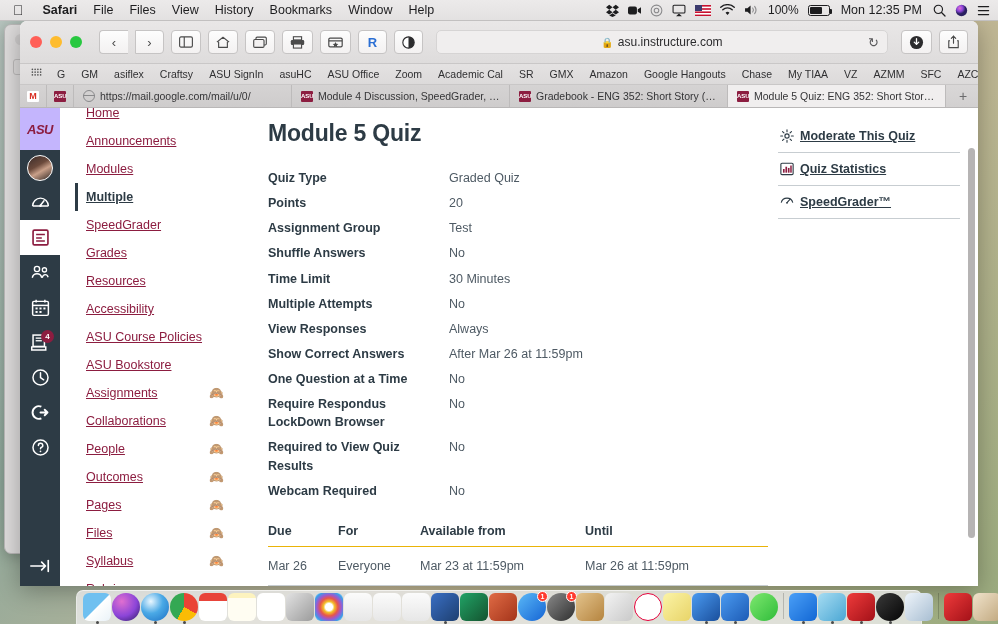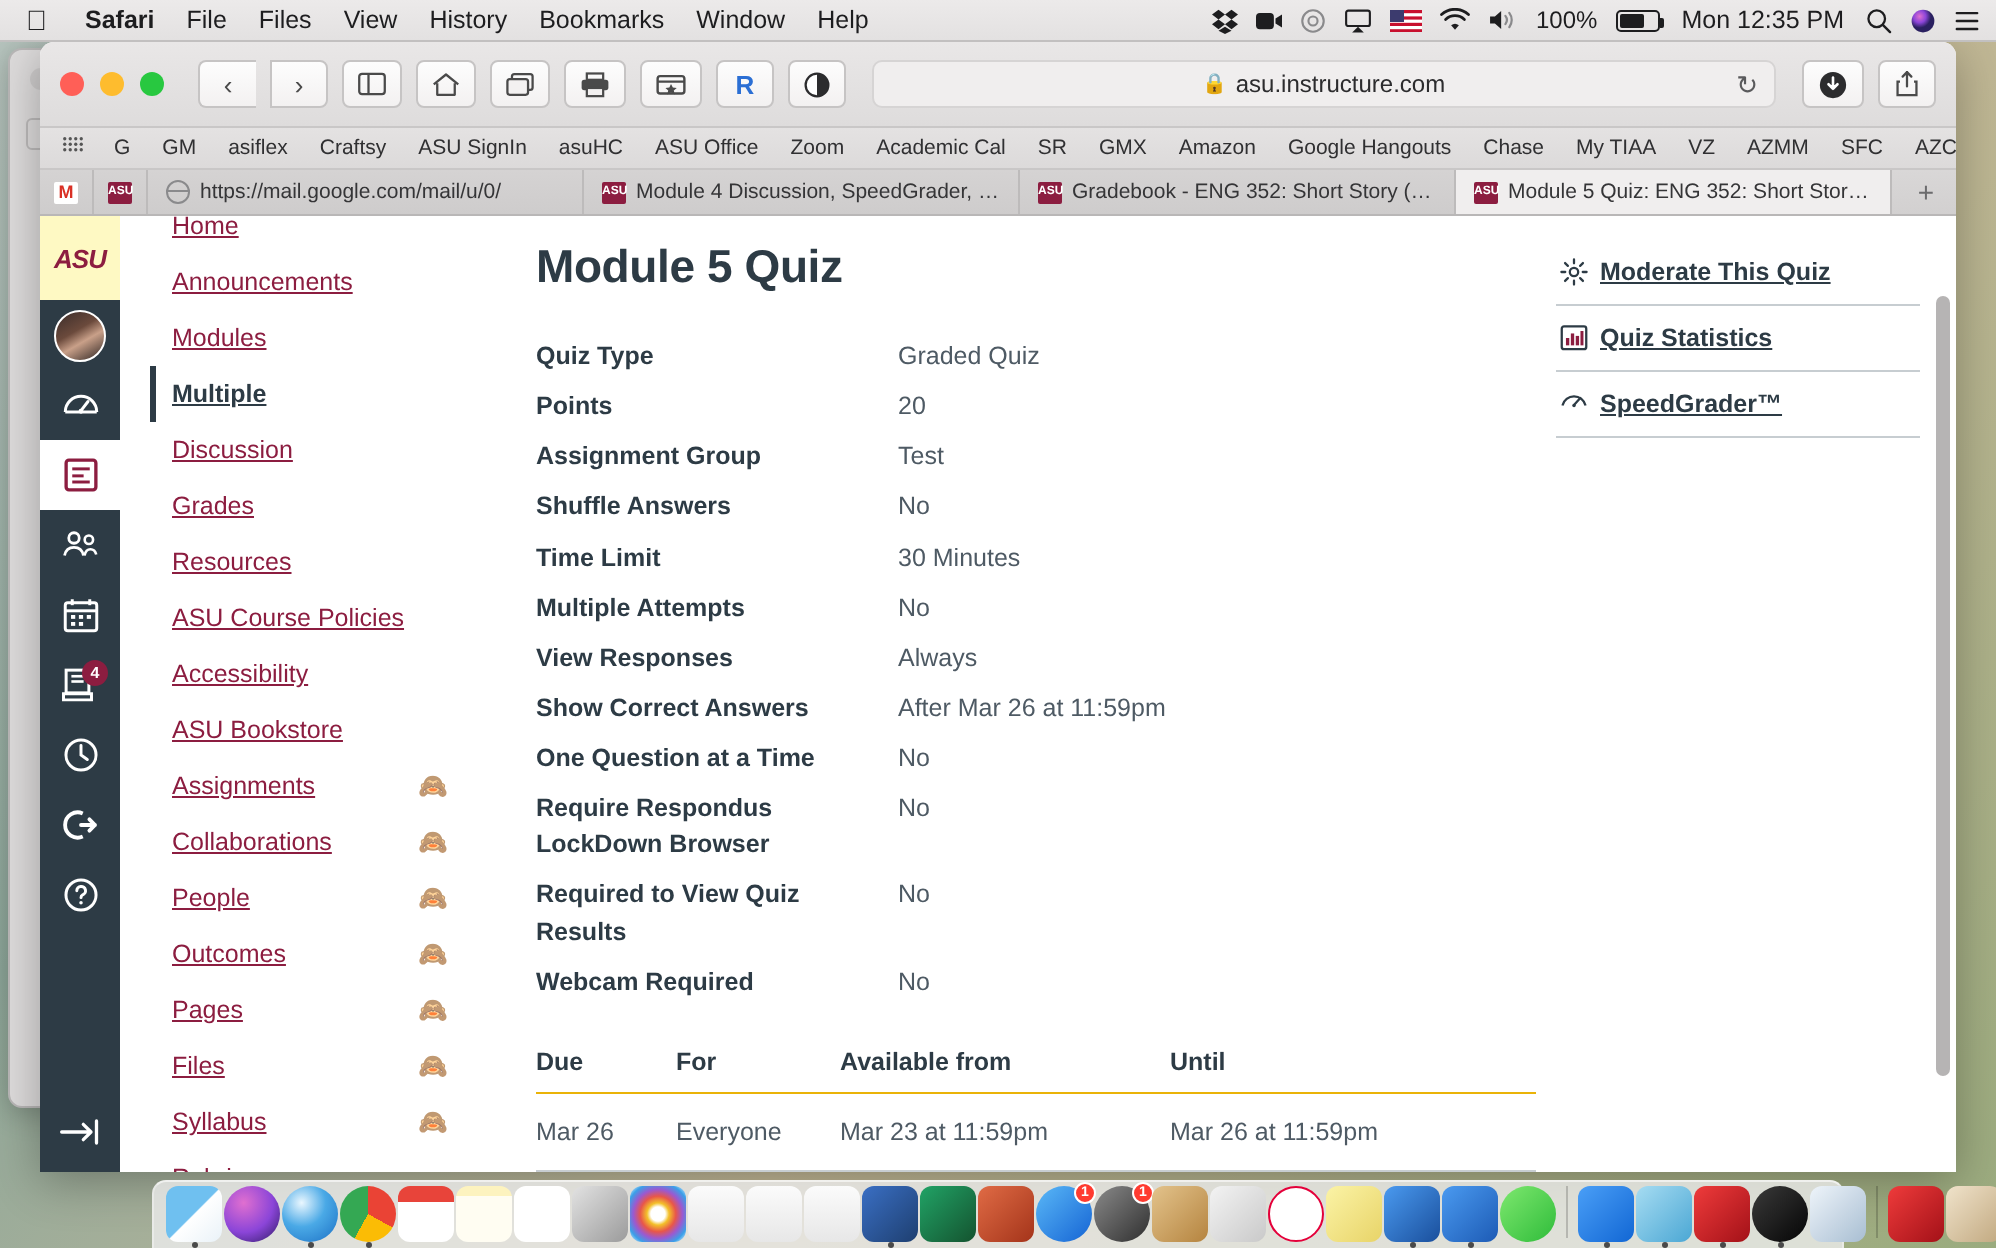--- a/index.html
+++ b/index.html
@@ -120,21 +120,21 @@
   
   .page { position: relative; height: 478px; background: #fff; display: flex; }
 
   
   .gnav {
     width: 40px; background: #2d3b45; flex: none;
     display: flex; flex-direction: column; align-items: center;
     position: relative;
   }
   .gnav-logo {
-    width: 40px; height: 42px; background: #fef9c3;
+    width: 40px; height: 42px; background: #c4b5fd;
     display: flex; align-items: center; justify-content: center;
   }
   .gnav-logo span { color: #8c1d40; font-weight: bold; font-size: 13px; font-style: italic; letter-spacing: -0.5px; }
   .gicon {
     width: 40px; height: 35px; display: flex; align-items: center; justify-content: center;
     color: #fff; position: relative;
   }
   .gicon.active { background: #fff; }
   .gicon svg { width: 21px; height: 21px; }
   .avatar {
@@ -554,33 +554,33 @@
         <li>
             <a>Announcements</a>
           </li>
         <li>
             <a>Modules</a>
           </li>
         <li class="active">
             <a>Multiple</a>
           </li>
         <li>
-            <a>Discussion</a>
+            <a>SpeedGrader</a>
           </li>
         <li>
             <a>Grades</a>
           </li>
         <li>
             <a>Resources</a>
           </li>
         <li>
+            <a>Accessibility</a>
+          </li>
+        <li>
             <a>ASU Course Policies</a>
-          </li>
-        <li>
-            <a>Accessibility</a>
           </li>
         <li>
             <a>ASU Bookstore</a>
           </li>
         <li>
             <a>Assignments</a>
             <span class="eye">🙈</span>
           </li>
         <li>
             <a>Collaborations</a>

